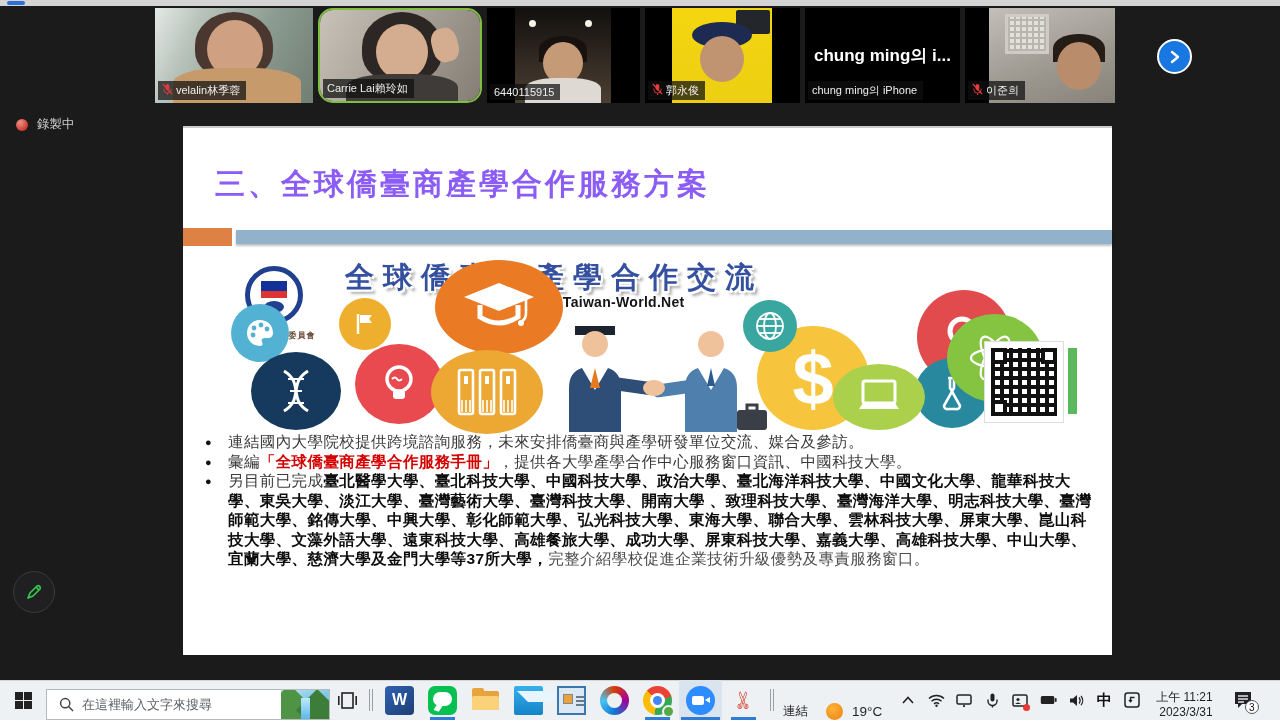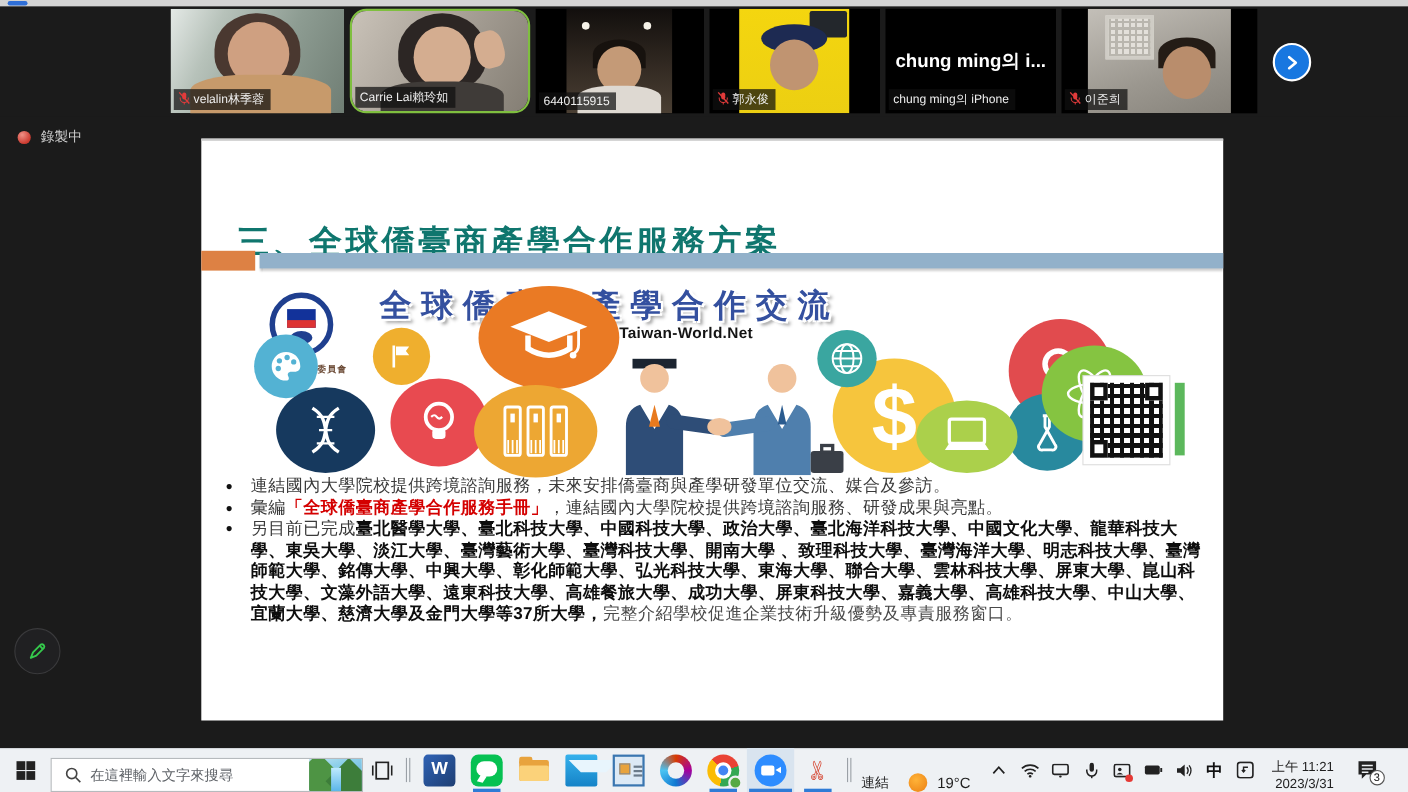--- a/index.html
+++ b/index.html
@@ -13,21 +13,21 @@
 
   
   .strip { position:absolute; left:0; top:6px; width:1280px; height:100px; background:#1b1b1b; }
   .tile { position:absolute; top:2px; height:95px; background:#000; overflow:hidden; }
   .tile.active { border:2px solid #7fbf3f; }
   .t1 { left:155px; width:158px; }
   .t2 { left:318px; width:164px;border-radius:15px; }
   .t3 { left:487px; width:153px; }
   .t4 { left:645px; width:155px; }
   .t5 { left:805px; width:155px; }
-  .t6 { left:965px; width:178px;padding-left:41px; }
+  .t6 { left:965px; width:150px;padding-left:41px; }
   .vid { position:absolute; top:0; bottom:0; }
   .vid.full { left:0; right:0; }
   .t3 .vid { left:28px; width:96px; background:linear-gradient(180deg,#120f0d,#352c24 60%,#4a3f33); }
   .t4 .vid { left:27px; width:100px; background:linear-gradient(180deg,#f4d60f,#eccf12); }
   .t6 .vid { left:24px; width:130px; background:linear-gradient(160deg,#c3bfb8,#9b978f 60%,#86827a); }
   .t1 .vid { background:linear-gradient(115deg,#e4e9e6 0%,#b7c2ba 25%,#8d9c92 60%,#707e74 100%); }
   .t2 .vid { background:linear-gradient(120deg,#c9c2b8,#a39c92 55%,#847e74); }
   
   .head { position:absolute; border-radius:50%; }
   .hair { position:absolute; border-radius:50% 50% 40% 40%; }
@@ -60,21 +60,21 @@
   
   .rec { position:absolute; left:16px; top:116px; display:flex; align-items:center; gap:9px; color:#cfcfcf; font-size:12.5px; }
   .rec .dot { width:12px; height:12px; border-radius:50%; background:radial-gradient(circle at 35% 30%,#f09086,#cc3b30 70%); }
 
   
   .annotate { position:absolute; left:13px; top:571px; width:42px; height:42px; border-radius:50%;
     background:#202022; border:1px solid #3a3a3c; display:flex; align-items:center; justify-content:center; }
 
   
   .slide { position:absolute; left:183px; top:126px; width:929px; height:529px; background:#fff; border-top:2px solid #cbcbcb; }
-  .slide-title { position:absolute; left:32px; top:36px; font-size:30px; font-weight:bold; color:#0f766e; letter-spacing:3px;margin-top:36px; }
+  .slide-title { position:absolute; left:32px; top:36px; font-size:30px; font-weight:bold; color:#8b5cf6; letter-spacing:3px; }
   .accent-row { position:absolute; left:0; top:100px; width:100%; height:18px; }
   .accent-orange { position:absolute; left:0; top:0; width:49px; height:18px; background:#dd8144; }
   .accent-blue { position:absolute; left:53px; top:2px; right:0; height:14px; background:#92b1ca; box-shadow:0 2px 2px rgba(0,0,0,.25); }
 
   
   .banner { position:absolute; left:40px; top:128px; width:860px; height:176px; }
   .logo { position:absolute; left:22px; top:10px; width:58px; height:58px; border-radius:50%; background:#fff; border:5px solid #1f3f8f; }
   .logo .flag { position:absolute; left:11px; top:10px; width:26px; height:17px; background:#12329a; }
   .logo .flag::after { content:""; position:absolute; left:0; top:10px; width:26px; height:7px; background:#d33; }
   .logo .globe-b { position:absolute; left:14px; top:30px; width:20px; height:12px; border-radius:50%; background:#1f3f8f; }
@@ -420,21 +420,21 @@
       <div class="green-bar"></div>
     </div>
 
     <div class="bullets">
       <div class="b-item">
         <span class="b-mark">●</span>
         <span>連結國內大學院校提供跨境諮詢服務，未來安排僑臺商與產學研發單位交流、媒合及參訪。</span>
       </div>
       <div class="b-item">
         <span class="b-mark">●</span>
-        <span>彙編</span><span class="red-seg">「全球僑臺商產學合作服務手冊」</span><span>，連結國內大學院校提供跨境諮詢服務、研發成果與亮點。</span>
+        <span>彙編</span><span class="red-seg">「全球僑臺商產學合作服務手冊」</span><span>，提供各大學產學合作中心服務窗口資訊、中國科技大學。</span>
       </div>
       <div class="b-item">
         <span class="b-mark">●</span>
         <span>另目前已完成</span><span class="bold-seg">臺北醫學大學、臺北科技大學、中國科技大學、政治大學、臺北海洋科技大學、中國文化大學、龍華科技大學、東吳大學、淡江大學、臺灣藝術大學、臺灣科技大學、開南大學 、致理科技大學、臺灣海洋大學、明志科技大學、臺灣師範大學、銘傳大學、中興大學、彰化師範大學、弘光科技大學、東海大學、聯合大學、雲林科技大學、屏東大學、崑山科技大學、文藻外語大學、遠東科技大學、高雄餐旅大學、成功大學、屏東科技大學、嘉義大學、高雄科技大學、中山大學、宜蘭大學、慈濟大學及金門大學等37所大學，</span><span class="gray-seg">完整介紹學校促進企業技術升級優勢及專責服務窗口。</span>
       </div>
     </div>
   </div>
 
   <div class="taskbar">
     <div class="tb-start">

